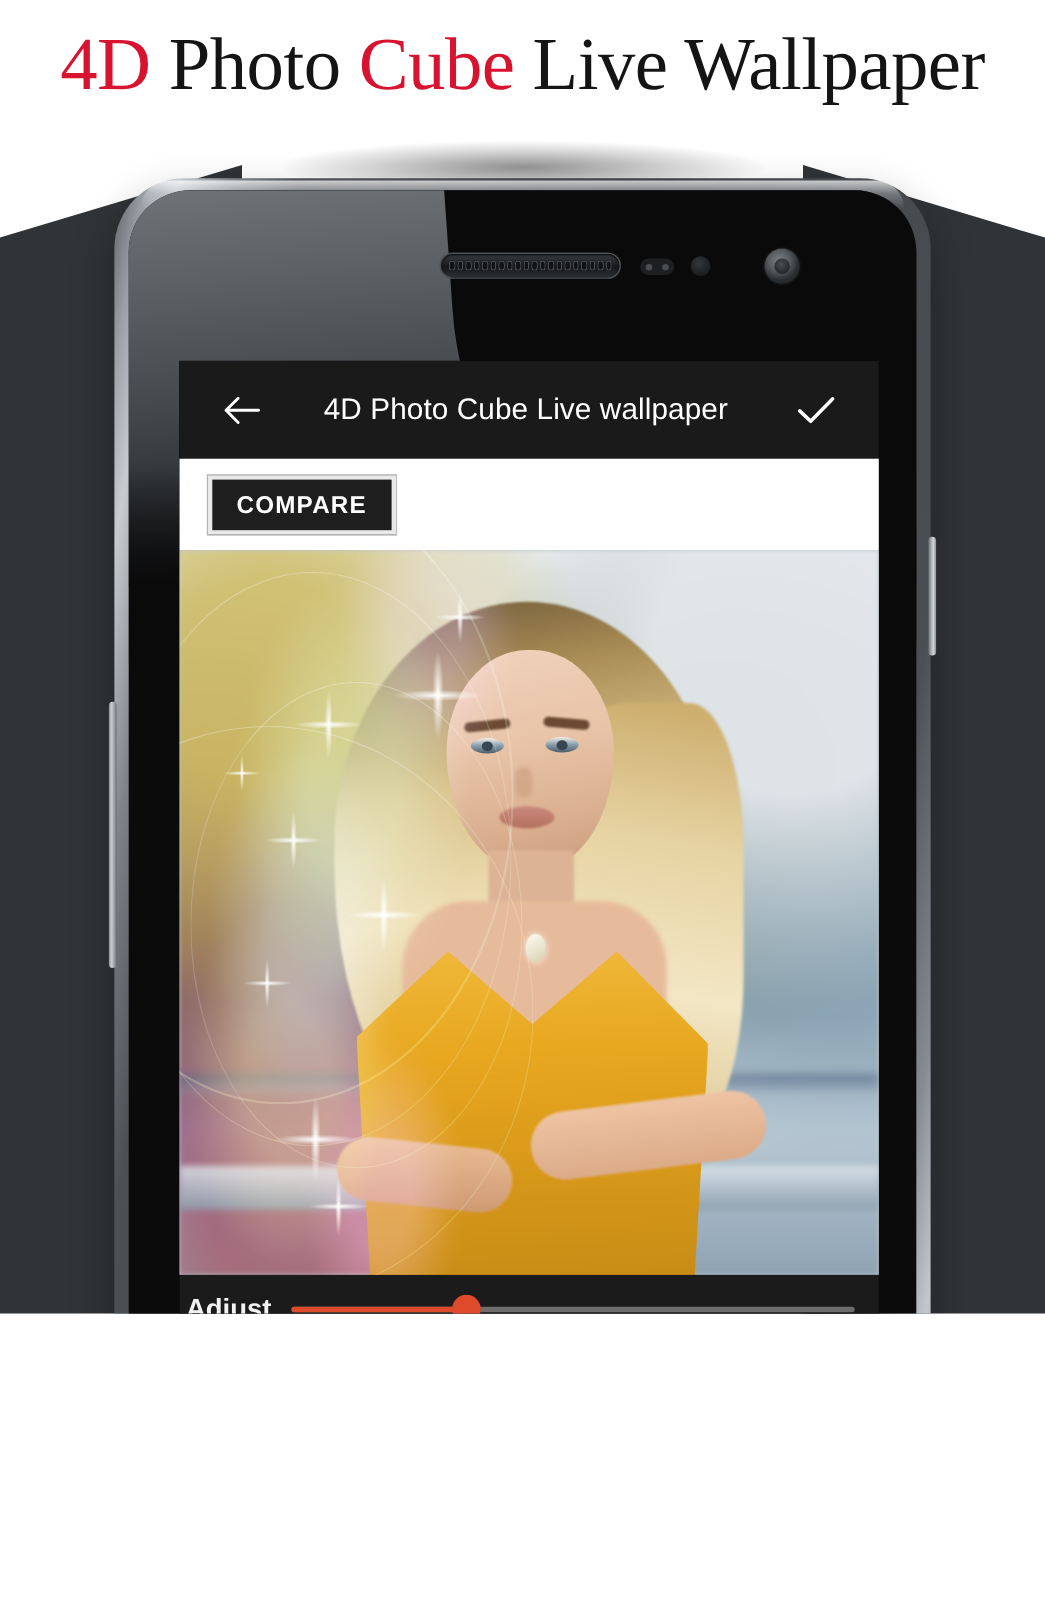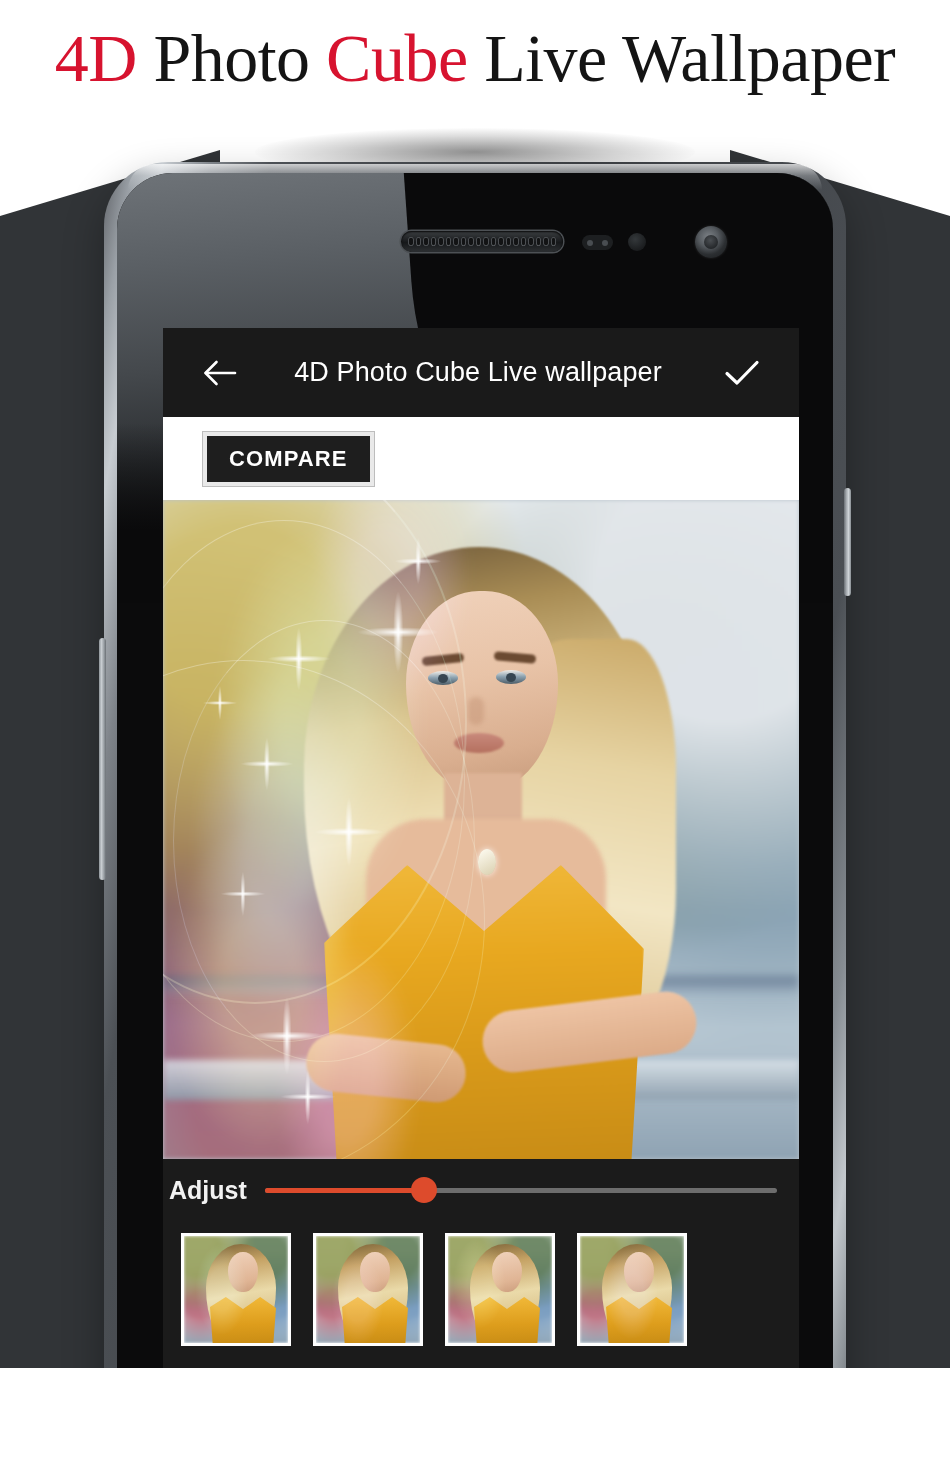--- a/index.html
+++ b/index.html
@@ -13,21 +13,21 @@
     overflow: hidden;
     font-family: "Liberation Sans", sans-serif;
     position: relative;
   }
 
   
   #canvas {
     position: absolute;
     inset: 0;
     width: 950px;
-    height: 1368px;
+    height: 1194px;
     background: #ffffff;
     overflow: hidden;
   }
 
   
   .bg-shape {
     position: absolute;
     background: #313437;
   }
   #bg-left {
@@ -289,21 +289,21 @@
     margin-right: 14px;
   }
 
   
   #compare-strip {
     position: relative;
     height: 83px;
     background: #ffffff;
     display: flex;
     align-items: center;
-    padding-left: 40px;
+    padding-left: 26px;
     box-sizing: border-box;
   }
   #compare-button {
     background: #1e1e1e;
     color: #ffffff;
     font-size: 22px;
     font-weight: 700;
     letter-spacing: 1.1px;
     padding: 12px 22px;
     border: 4px solid #e9e9e9;

